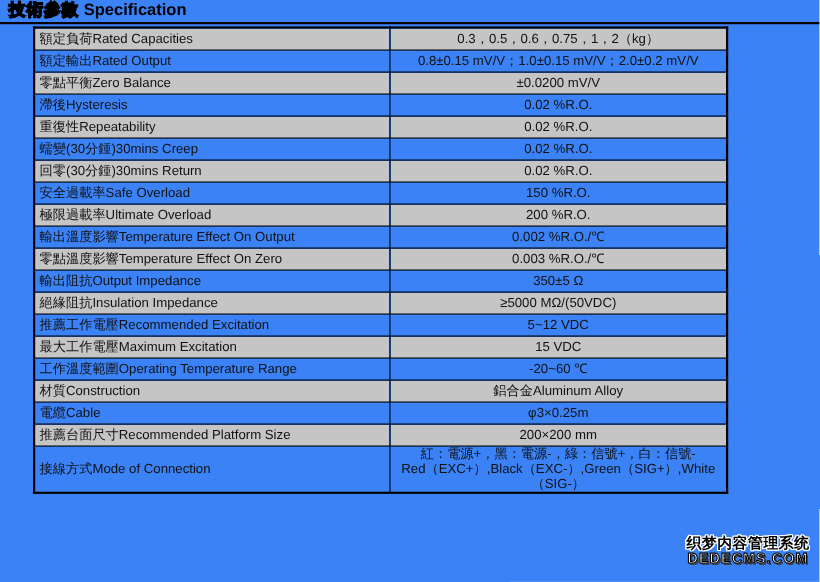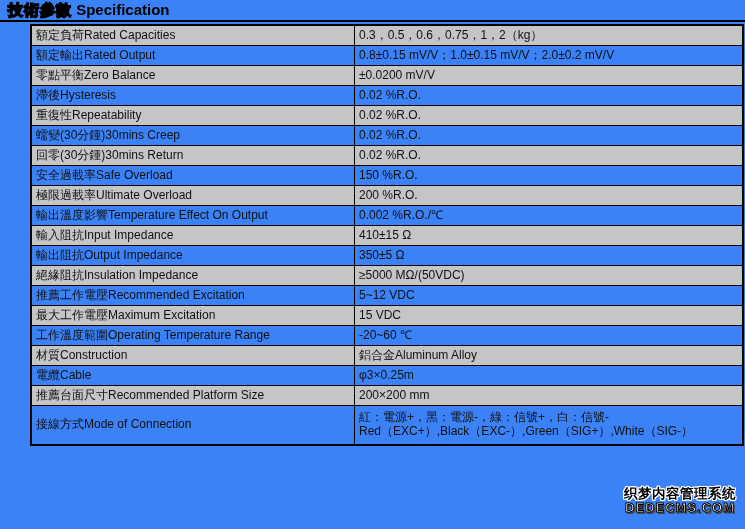--- a/index.html
+++ b/index.html
@@ -38,21 +38,21 @@
     top: 20px;
     left: 0;
     width: 745px;
     height: 2px;
     background: #000000;
   }
   table.spec {
     position: absolute;
     top: 24px;
     left: 30px;
-    width: 714px;
+    width: 632px;
     border-collapse: collapse;
     table-layout: fixed;
     border: 2px solid #000000;
   }
   table.spec td {
     border: 1px solid #000000;
     font-size: 12px;
     color: #111111;
     padding: 0 4px;
     height: 19px;
@@ -61,21 +61,21 @@
     white-space: pre-line;
   }
   table.spec tr:nth-child(odd) {
     background: #c5c5c5;
   }
   table.spec td.label {
     width: 314px;
     text-align: left;
   }
   table.spec td.value {
-    text-align: left;
+    text-align: center;
     margin-left: 36px;
   }
   table.spec tr.last td {
     height: 38px;
   }
   .watermark {
     position: absolute;
     top: 487px;
     right: 1px;
     width: 128px;
@@ -152,22 +152,22 @@
       </tr>
       <tr>
         <td class="label">極限過載率Ultimate Overload</td>
         <td class="value">200 %R.O.</td>
       </tr>
       <tr>
         <td class="label">輸出溫度影響Temperature Effect On Output</td>
         <td class="value">0.002 %R.O./℃</td>
       </tr>
       <tr>
-        <td class="label">輸入阻抗Input Impedance</td>
-        <td class="value">410±15 Ω</td>
+        <td class="label">零點溫度影響Temperature Effect On Zero</td>
+        <td class="value">0.003 %R.O./℃</td>
       </tr>
       <tr>
         <td class="label">輸出阻抗Output Impedance</td>
         <td class="value">350±5 Ω</td>
       </tr>
       <tr>
         <td class="label">絕緣阻抗Insulation Impedance</td>
         <td class="value">≥5000 MΩ/(50VDC)</td>
       </tr>
       <tr>

